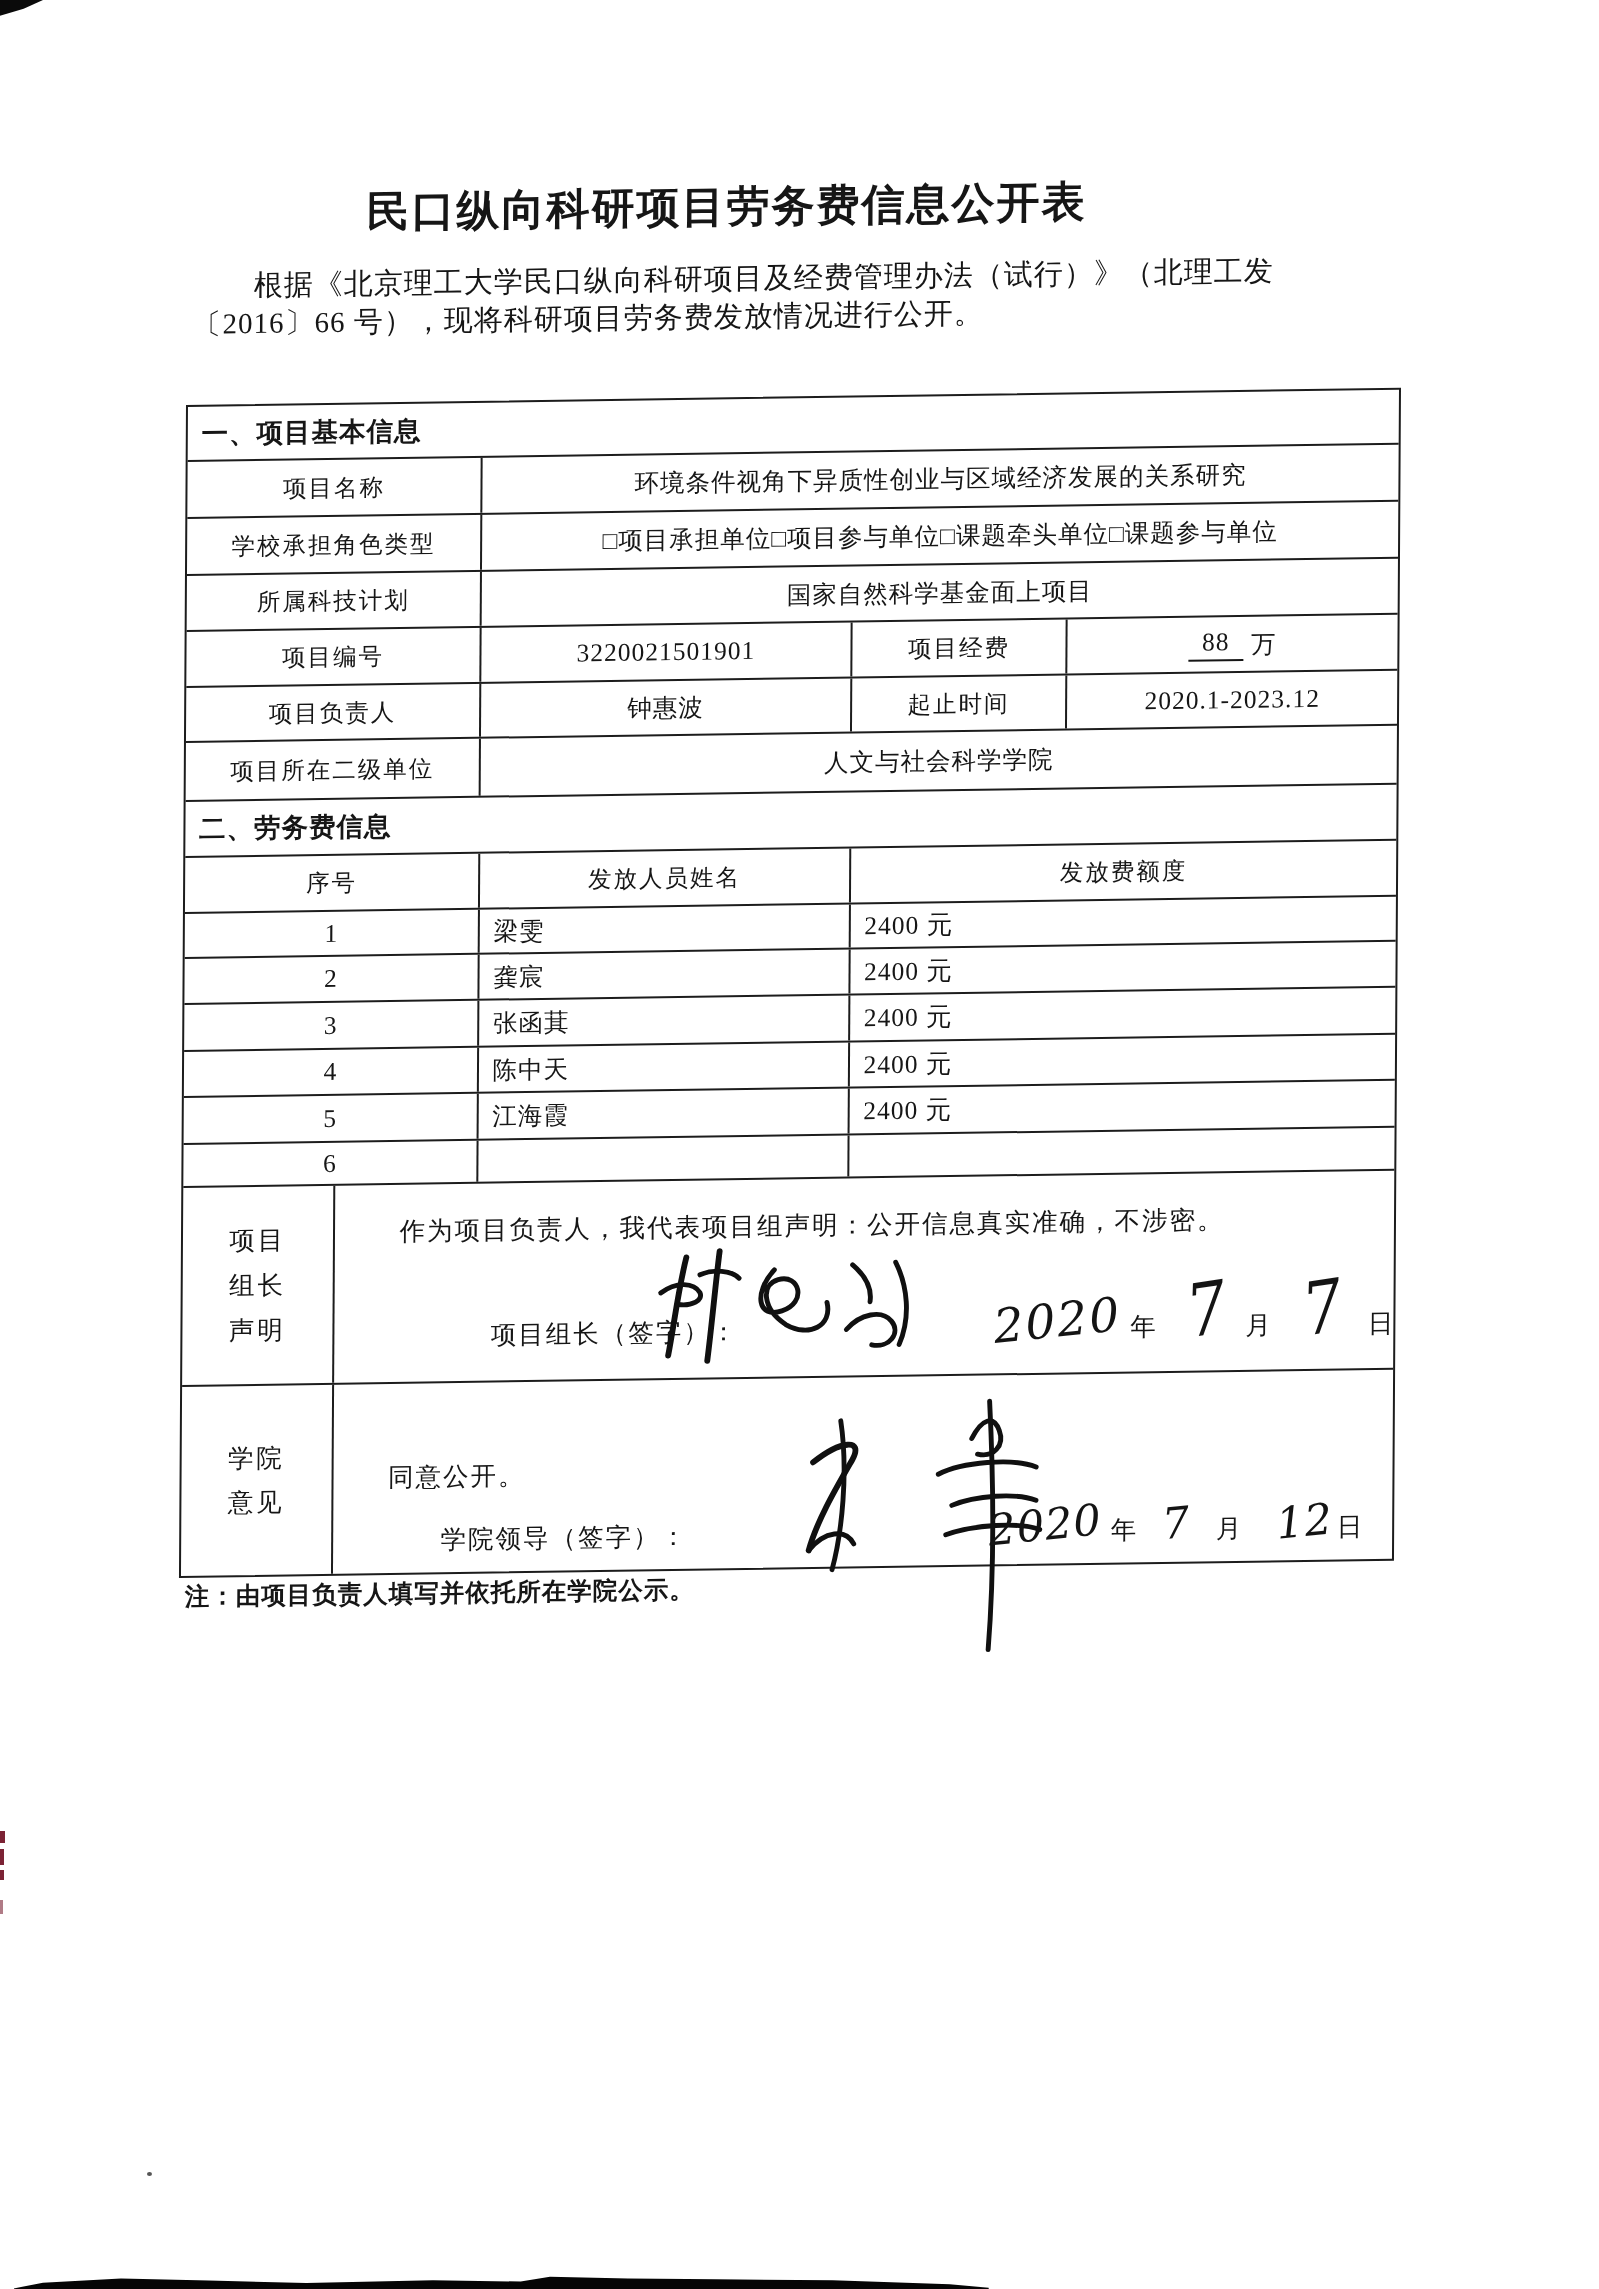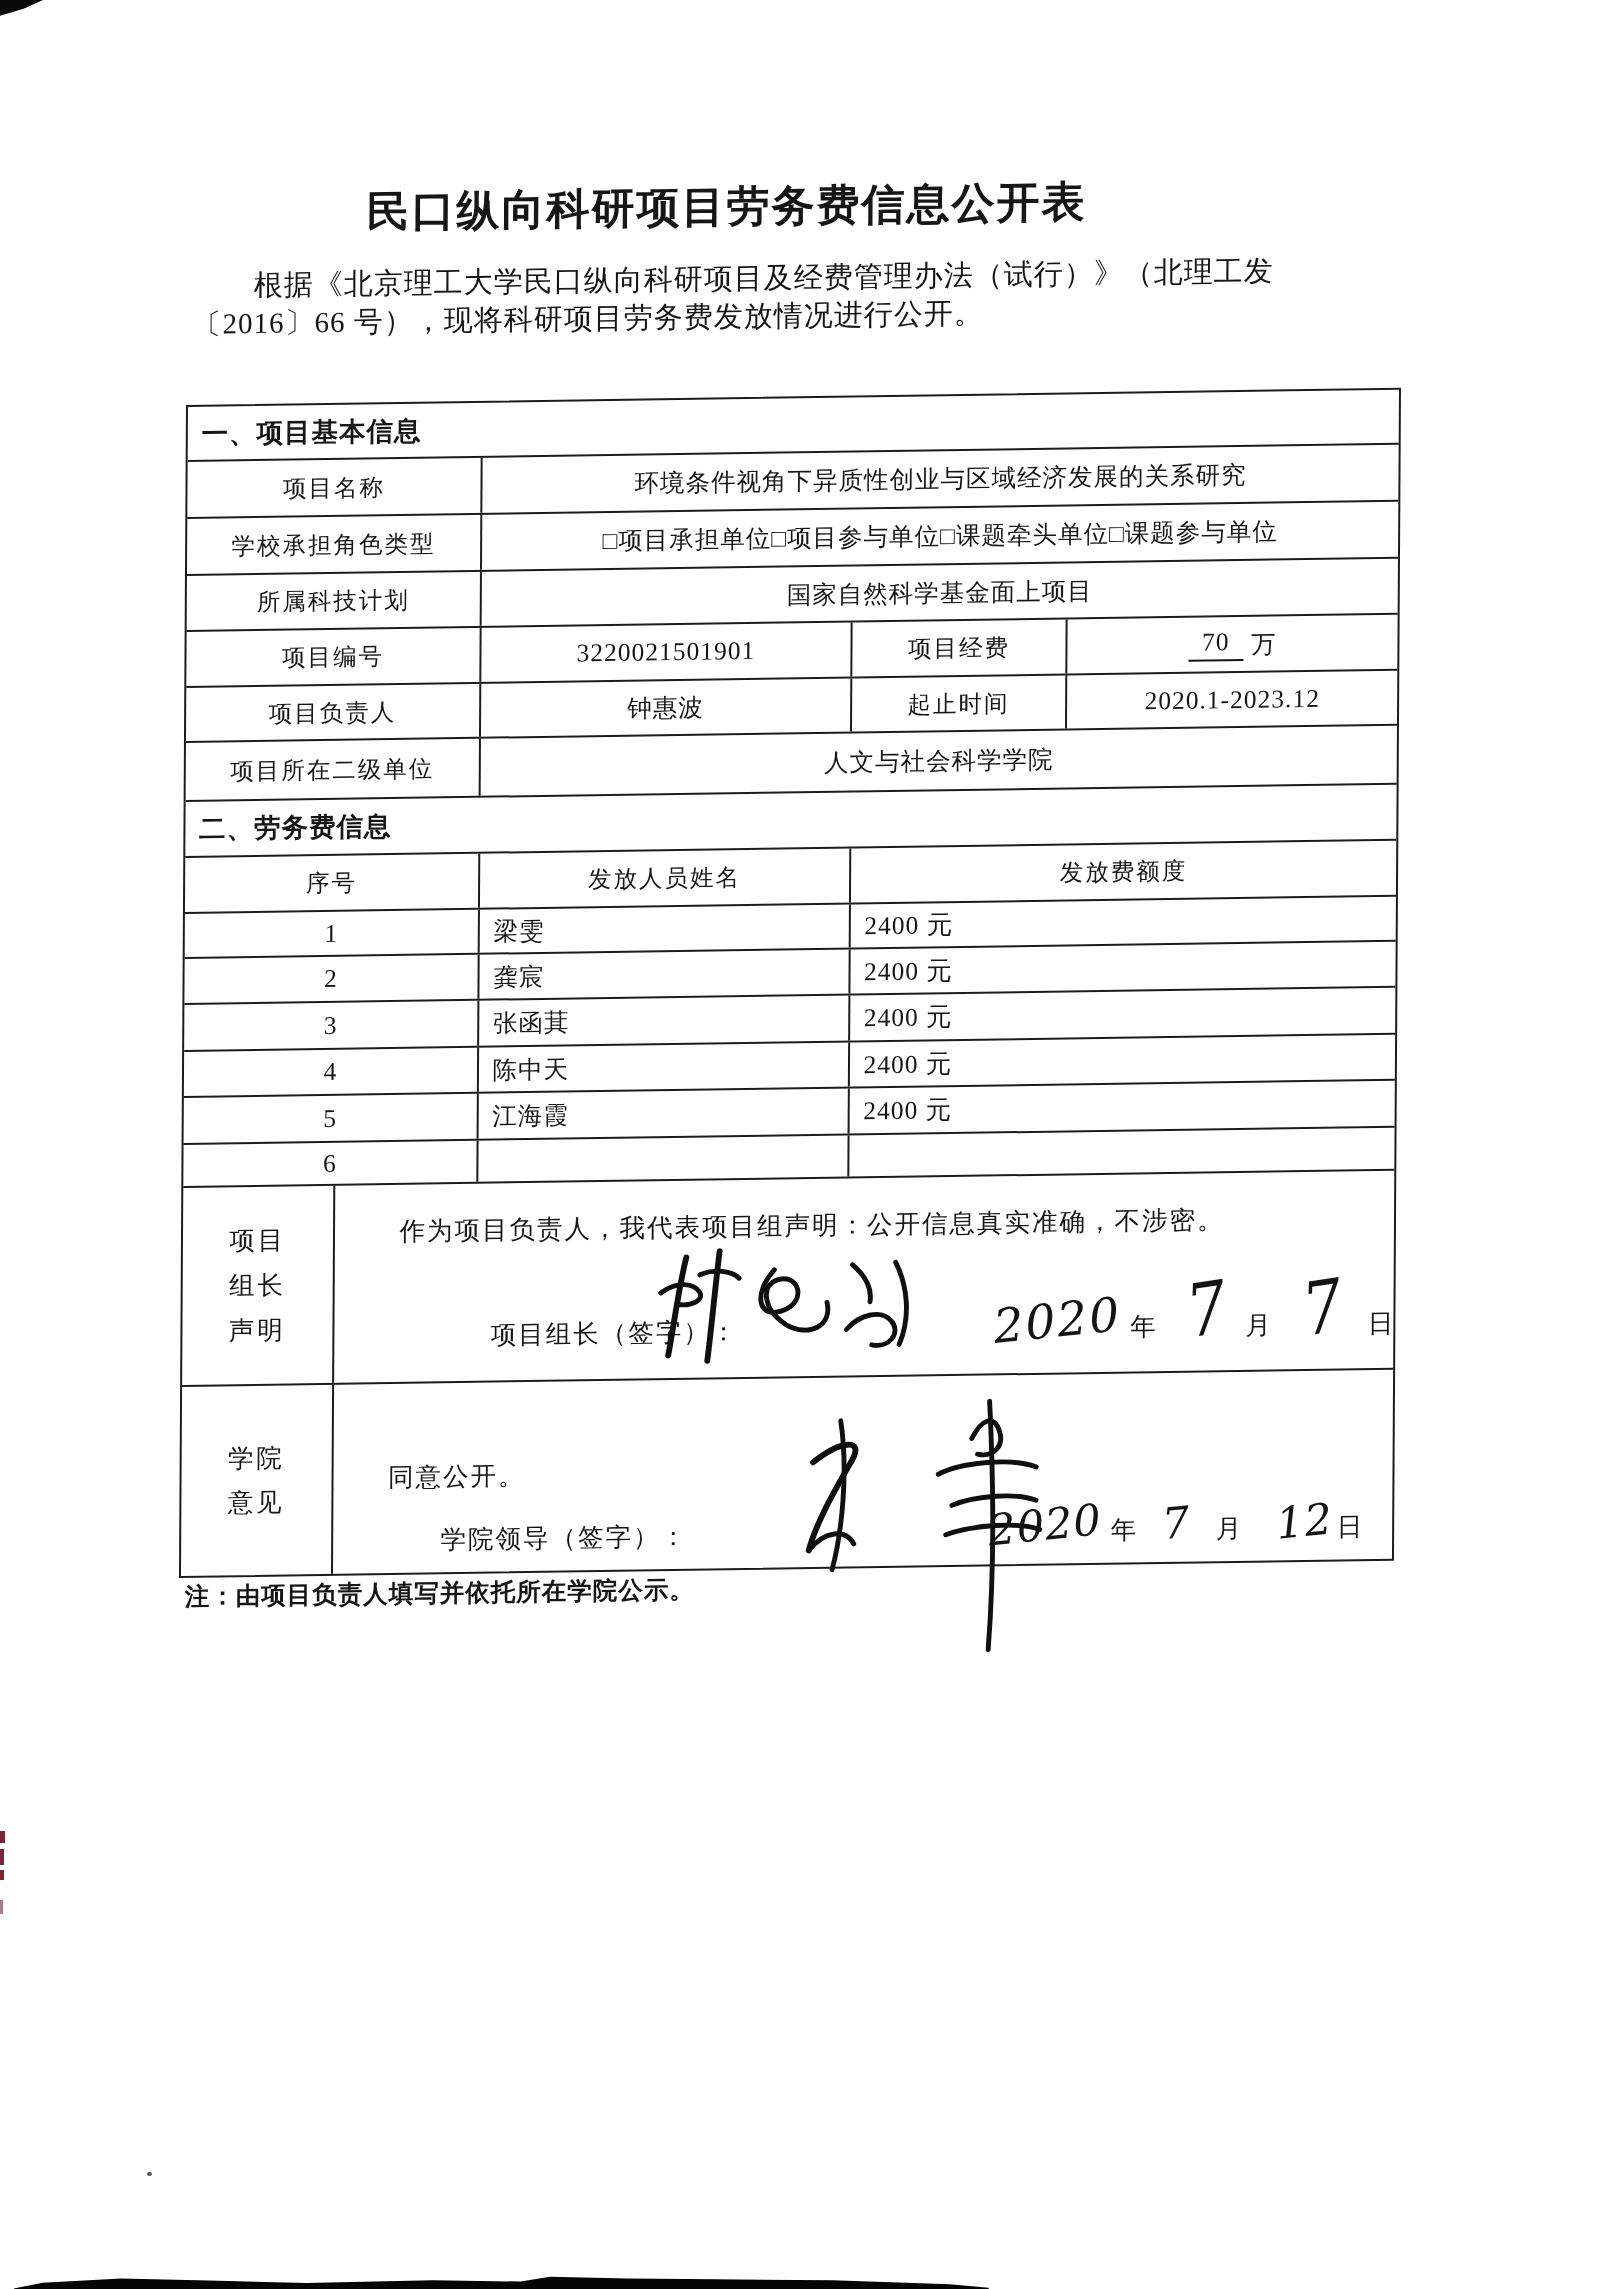--- a/index.html
+++ b/index.html
@@ -98,21 +98,21 @@
     <div class="t-row" style="height:56px">
       <div class="c nb lbl" style="width:294px">所属科技计划</div>
       <div class="c val" style="width:921px">国家自然科学基金面上项目</div>
     </div>
 
     <div class="t-row" style="height:56px">
       <div class="c nb lbl" style="width:294px">项目编号</div>
       <div class="c num" style="width:372px">3220021501901</div>
       <div class="c lbl" style="width:216px">项目经费</div>
       <div class="c" style="width:333px">
-        <span class="num underlined">70</span>
+        <span class="num underlined">88</span>
         <span class="val unit">万</span>
       </div>
     </div>
 
     <div class="t-row" style="height:55px">
       <div class="c nb lbl" style="width:294px">项目负责人</div>
       <div class="c val" style="width:372px">钟惠波</div>
       <div class="c lbl" style="width:216px">起止时间</div>
       <div class="c num" style="width:333px">2020.1-2023.12</div>
     </div>

